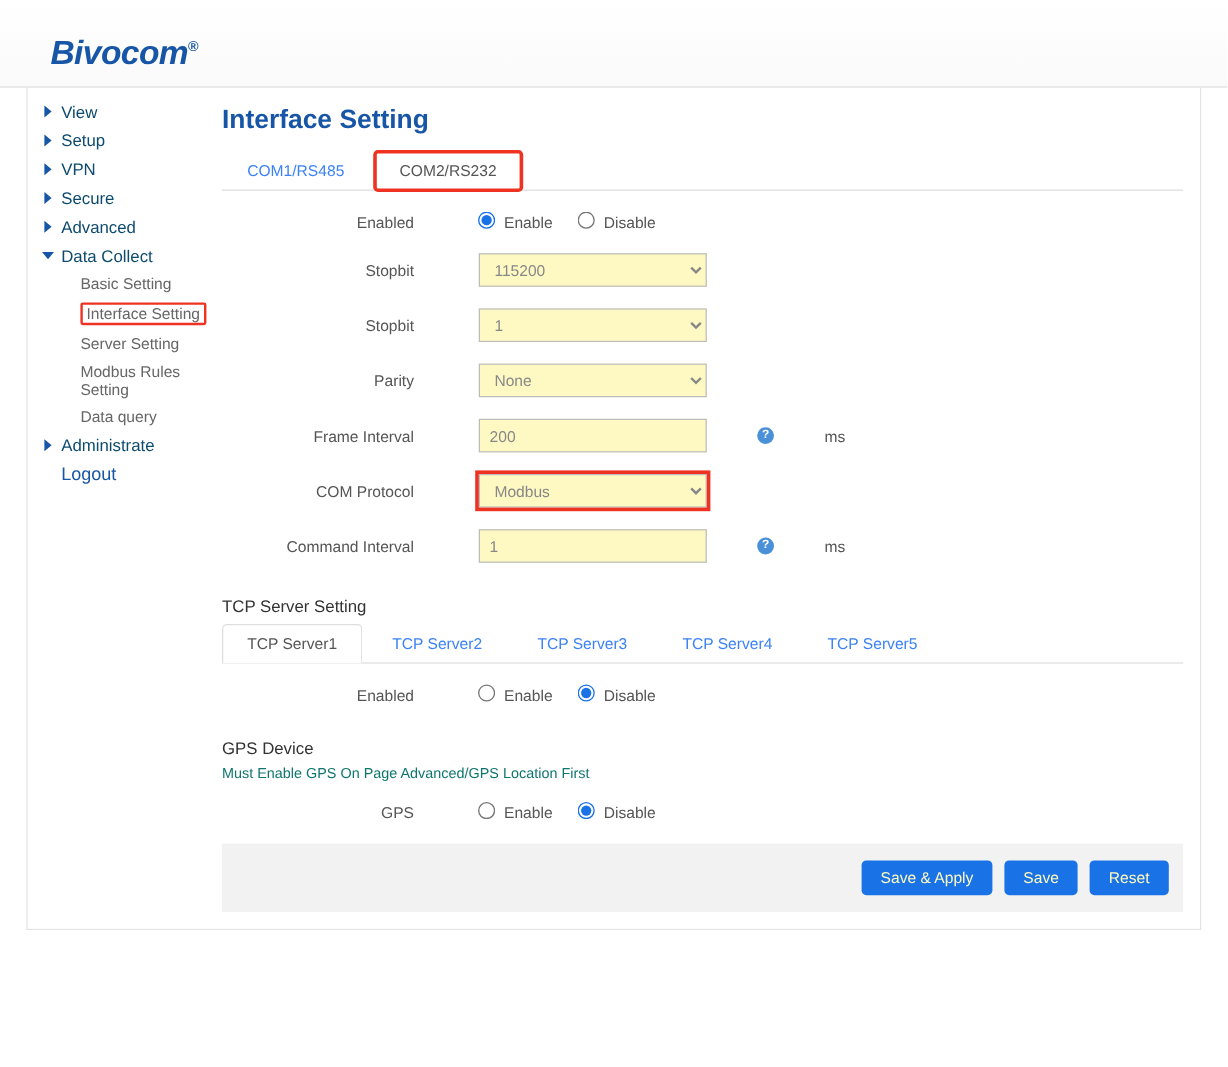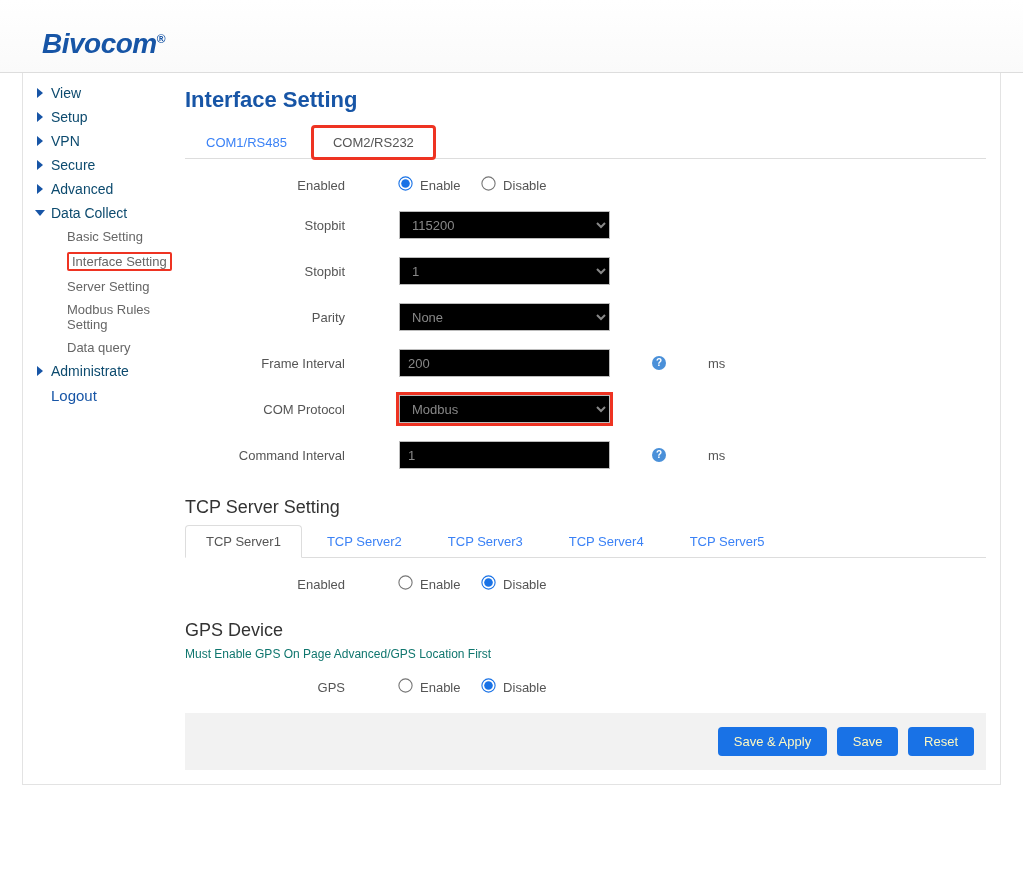--- a/index.html
+++ b/index.html
@@ -23,27 +23,27 @@
   .sidebar li.logout { color:#1755a6; font-weight: normal; padding-left:28px; font-size:15px;}
   .highlight-red { border:2px solid #e32; padding:0 3px; border-radius:2px; display:inline-block;}
   .main { flex:1; padding: 14px 14px 14px 0; }
   .page-title { font-size: 22px; color: #1755a6; font-weight: bold; margin-bottom: 12px; margin-left:2px;}
   .tabs { border-bottom:1px solid #ddd; margin-bottom: 8px; display:flex; gap:4px; margin-left:2px;}
   .tab { padding: 8px 20px; color: #3b82f6; font-size: 13px; cursor:pointer; border:1px solid transparent; border-bottom:none; position:relative; top:1px;}
   .tab.active { color: #555; border:1px solid #ddd; border-bottom:1px solid #fff; background:#fff; border-radius:4px 4px 0 0;}
   .tab.highlighted { outline:3px solid #e32; outline-offset:-2px; border-radius:3px;}
   .form-row { display:flex; align-items:center; margin: 18px 0; gap: 36px; }
   .form-label { width: 180px; text-align:right; padding-right:18px; color:#555; font-size:13px;}
-  select, input[type=text] { width: 211px; height:28px; border:1px solid #bcbcbc; padding:0 8px; font-size:13px; color:#888; background:#000000;}
+  select, input[type=text] { width: 190px; height:28px; border:1px solid #bcbcbc; padding:0 8px; font-size:13px; color:#888; background:#fef9c3;}
   .sel-highlight { outline:3px solid #e32; outline-offset:0;}
   .radio-group label { margin-right: 18px; color:#555; font-size:13px;}
   input[type=radio]{ margin-right:8px; transform: scale(1.1); accent-color:#1972e6;}
   .unit { margin-left:6px; color:#555; font-size:13px;}
   .help-icon { display:inline-block; width:14px;height:14px; border-radius:50%; background:#4a90d9; color:#fff; font-size:10px; text-align:center; line-height:14px; margin-left:6px; font-weight:bold;}
-  .section-title { font-size:18px; color:#333; margin-top:28px; margin-bottom:6px; margin-left:2px;}
+  .section-title { font-size:14px; color:#333; margin-top:28px; margin-bottom:6px; margin-left:2px;}
   .section-sub { font-size:12px; color:#0f766e; margin-left:2px; margin-bottom:12px;}
   .footer-btns { background:#f2f2f2; padding: 14px 12px; text-align:right; margin-top:18px; margin-left:2px;}
   .btn { background:#1972e6; color:#fef9c3; border:none; padding:7px 16px; border-radius:4px; font-size:13px; cursor:pointer; margin-left:6px;}
 </style>
 </head>
 <body>
 
 <div class="header">
   <div class="logo"><span>Bivocom</span><sup>®</sup></div>
 </div>

